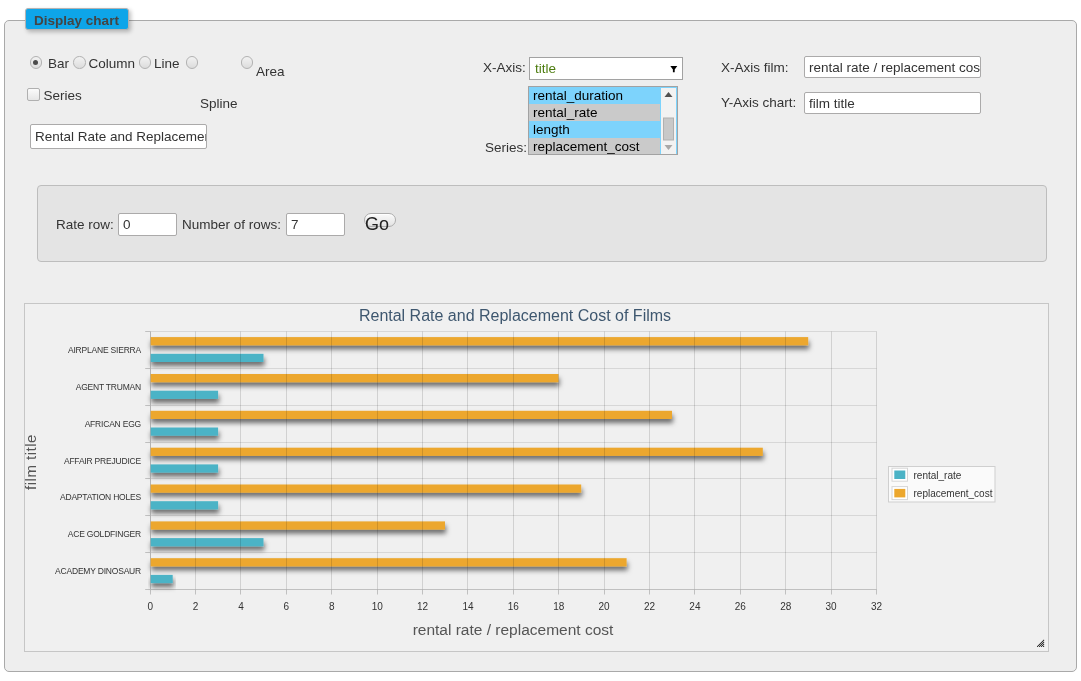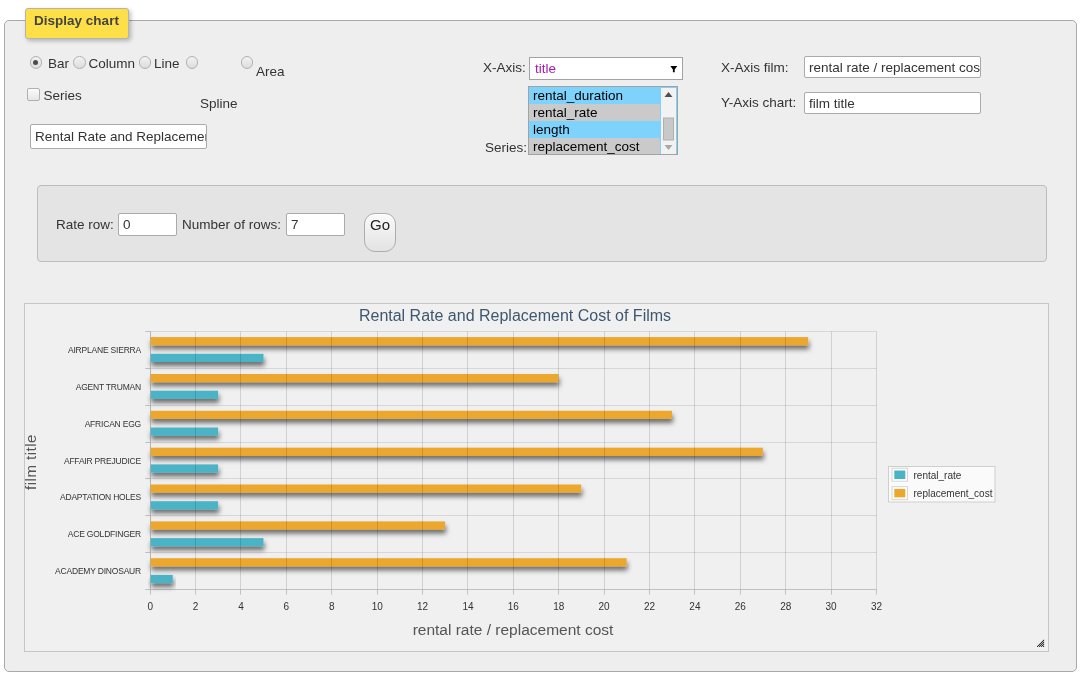--- a/index.html
+++ b/index.html
@@ -1,32 +1,32 @@
 <!DOCTYPE html>
 <html><head><meta charset="utf-8">
 <style>
 html,body{margin:0;padding:0;background:#fff;width:1081px;height:681px;overflow:hidden;}
 *{box-sizing:border-box;}
 body,input,select{font-family:"Liberation Sans",sans-serif;color:#333;}
 .abs{position:absolute;}
 #fieldset{left:4px;top:20px;width:1073px;height:652px;background:#eeeeee;border:1px solid #a9a9a9;border-radius:5px;}
-#legendbox{left:24.5px;top:7.5px;width:104px;height:31px;background:#fde047;border:1px solid #b3b3b3;border-radius:3px;box-shadow:2px 2px 4px rgba(0,0,0,0.25);font-weight:bold;font-size:13.5px;color:#444;text-align:center;line-height:24px;}
+#legendbox{left:24.5px;top:7.5px;width:104px;height:22px;background:#0ea5e9;border:1px solid #b3b3b3;border-radius:3px;box-shadow:2px 2px 4px rgba(0,0,0,0.25);font-weight:bold;font-size:13.5px;color:#444;text-align:center;line-height:24px;}
 .lbl{font-size:13.5px;color:#333;white-space:nowrap;}
 .radio{width:12.5px;height:12.5px;border-radius:50%;border:1px solid #b2b2b2;background:linear-gradient(#f2f2f2,#dcdcdc);}
 .radio.sel::after{content:"";position:absolute;left:2.8px;top:2.8px;width:5px;height:5px;border-radius:50%;background:#4a4a4a;}
 .check{width:13px;height:13px;border-radius:2px;border:1px solid #b0b0b0;background:linear-gradient(#fbfbfb,#e6e6e6);}
 input,.inputbox{background:#fff;border:1px solid #abaaaa;border-radius:2px;font-size:13.5px;padding:0 0 0 4px;margin:0;white-space:nowrap;overflow:hidden;}
 .inputbox{line-height:21px;}
 #selbox{background:#fff;border:1px solid #a2a2a2;}
 #listbox{background:#7dd3fc;border:1px solid #a2a2a2;overflow:hidden;}
 .opt{height:17px;line-height:17px;font-size:13.5px;padding-left:4px;color:#000;width:131px;}
 .opt.sel{background:#cacaca;}
 #sbar{position:absolute;right:1px;top:1px;width:15px;height:67px;background:#f2f2f2;}
 #paramsbox{left:37px;top:185px;width:1010px;height:77px;background:#e4e4e4;border:1px solid #bdbdbd;border-radius:4px;}
-#gobtn{left:364px;top:213px;width:32px;height:39px;border:1px solid #adadad;border-radius:11px;background:linear-gradient(#fafafa,#e3e3e3);font-size:15px;color:#222;text-align:center;line-height:21px;box-shadow:inset 0 1px 0 #fff;}
+#gobtn{left:364px;top:213px;width:32px;height:14px;border:1px solid #adadad;border-radius:11px;background:linear-gradient(#fafafa,#e3e3e3);font-size:18px;color:#222;text-align:left;line-height:21px;box-shadow:inset 0 1px 0 #fff;}
 #chartbox{left:24px;top:303px;width:1025px;height:349px;background:#f0f0f0;border:1px solid #c6c6c6;}
 </style></head>
 <body>
 <div class="abs" id="fieldset"></div>
 <div class="abs" id="legendbox">Display chart</div>
 
 <div class="abs radio sel" style="left:29.5px;top:56px;"></div>
 <div class="abs lbl" style="left:48px;top:56px;">Bar</div>
 <div class="abs radio" style="left:73px;top:56px;"></div>
 <div class="abs lbl" style="left:88.5px;top:56px;">Column</div>
@@ -37,21 +37,21 @@
 <div class="abs radio" style="left:240.5px;top:56px;"></div>
 <div class="abs lbl" style="left:256px;top:64px;">Area</div>
 
 <div class="abs check" style="left:27px;top:88px;"></div>
 <div class="abs lbl" style="left:43.5px;top:88px;">Series</div>
 
 <div class="abs inputbox" style="left:30px;top:124px;width:177px;height:25px;line-height:23px;">Rental Rate and Replacement Cost of Films</div>
 
 <div class="abs lbl" style="left:483px;top:60px;">X-Axis:</div>
 <div class="abs" id="selbox" style="left:529px;top:57px;width:154px;height:23px;">
-  <span style="position:absolute;left:5px;top:3px;font-size:13.5px;color:#a21caf;">title</span>
+  <span style="position:absolute;left:5px;top:3px;font-size:13.5px;color:#4d7c0f;">title</span>
   <svg style="position:absolute;left:140px;top:7.5px;" width="8" height="7">
       <polygon points="0.3,0 7.3,0 4.7,3.6 4.7,6.2 2.9,6.2 2.9,3.6" fill="#000"></polygon>
     </svg>
 </div>
 <div class="abs" id="listbox" style="left:528px;top:86px;width:150px;height:69px;">
   <div class="opt">rental_duration</div>
   <div class="opt sel">rental_rate</div>
   <div class="opt">length</div>
   <div class="opt sel">replacement_cost</div>
   <div id="sbar">

